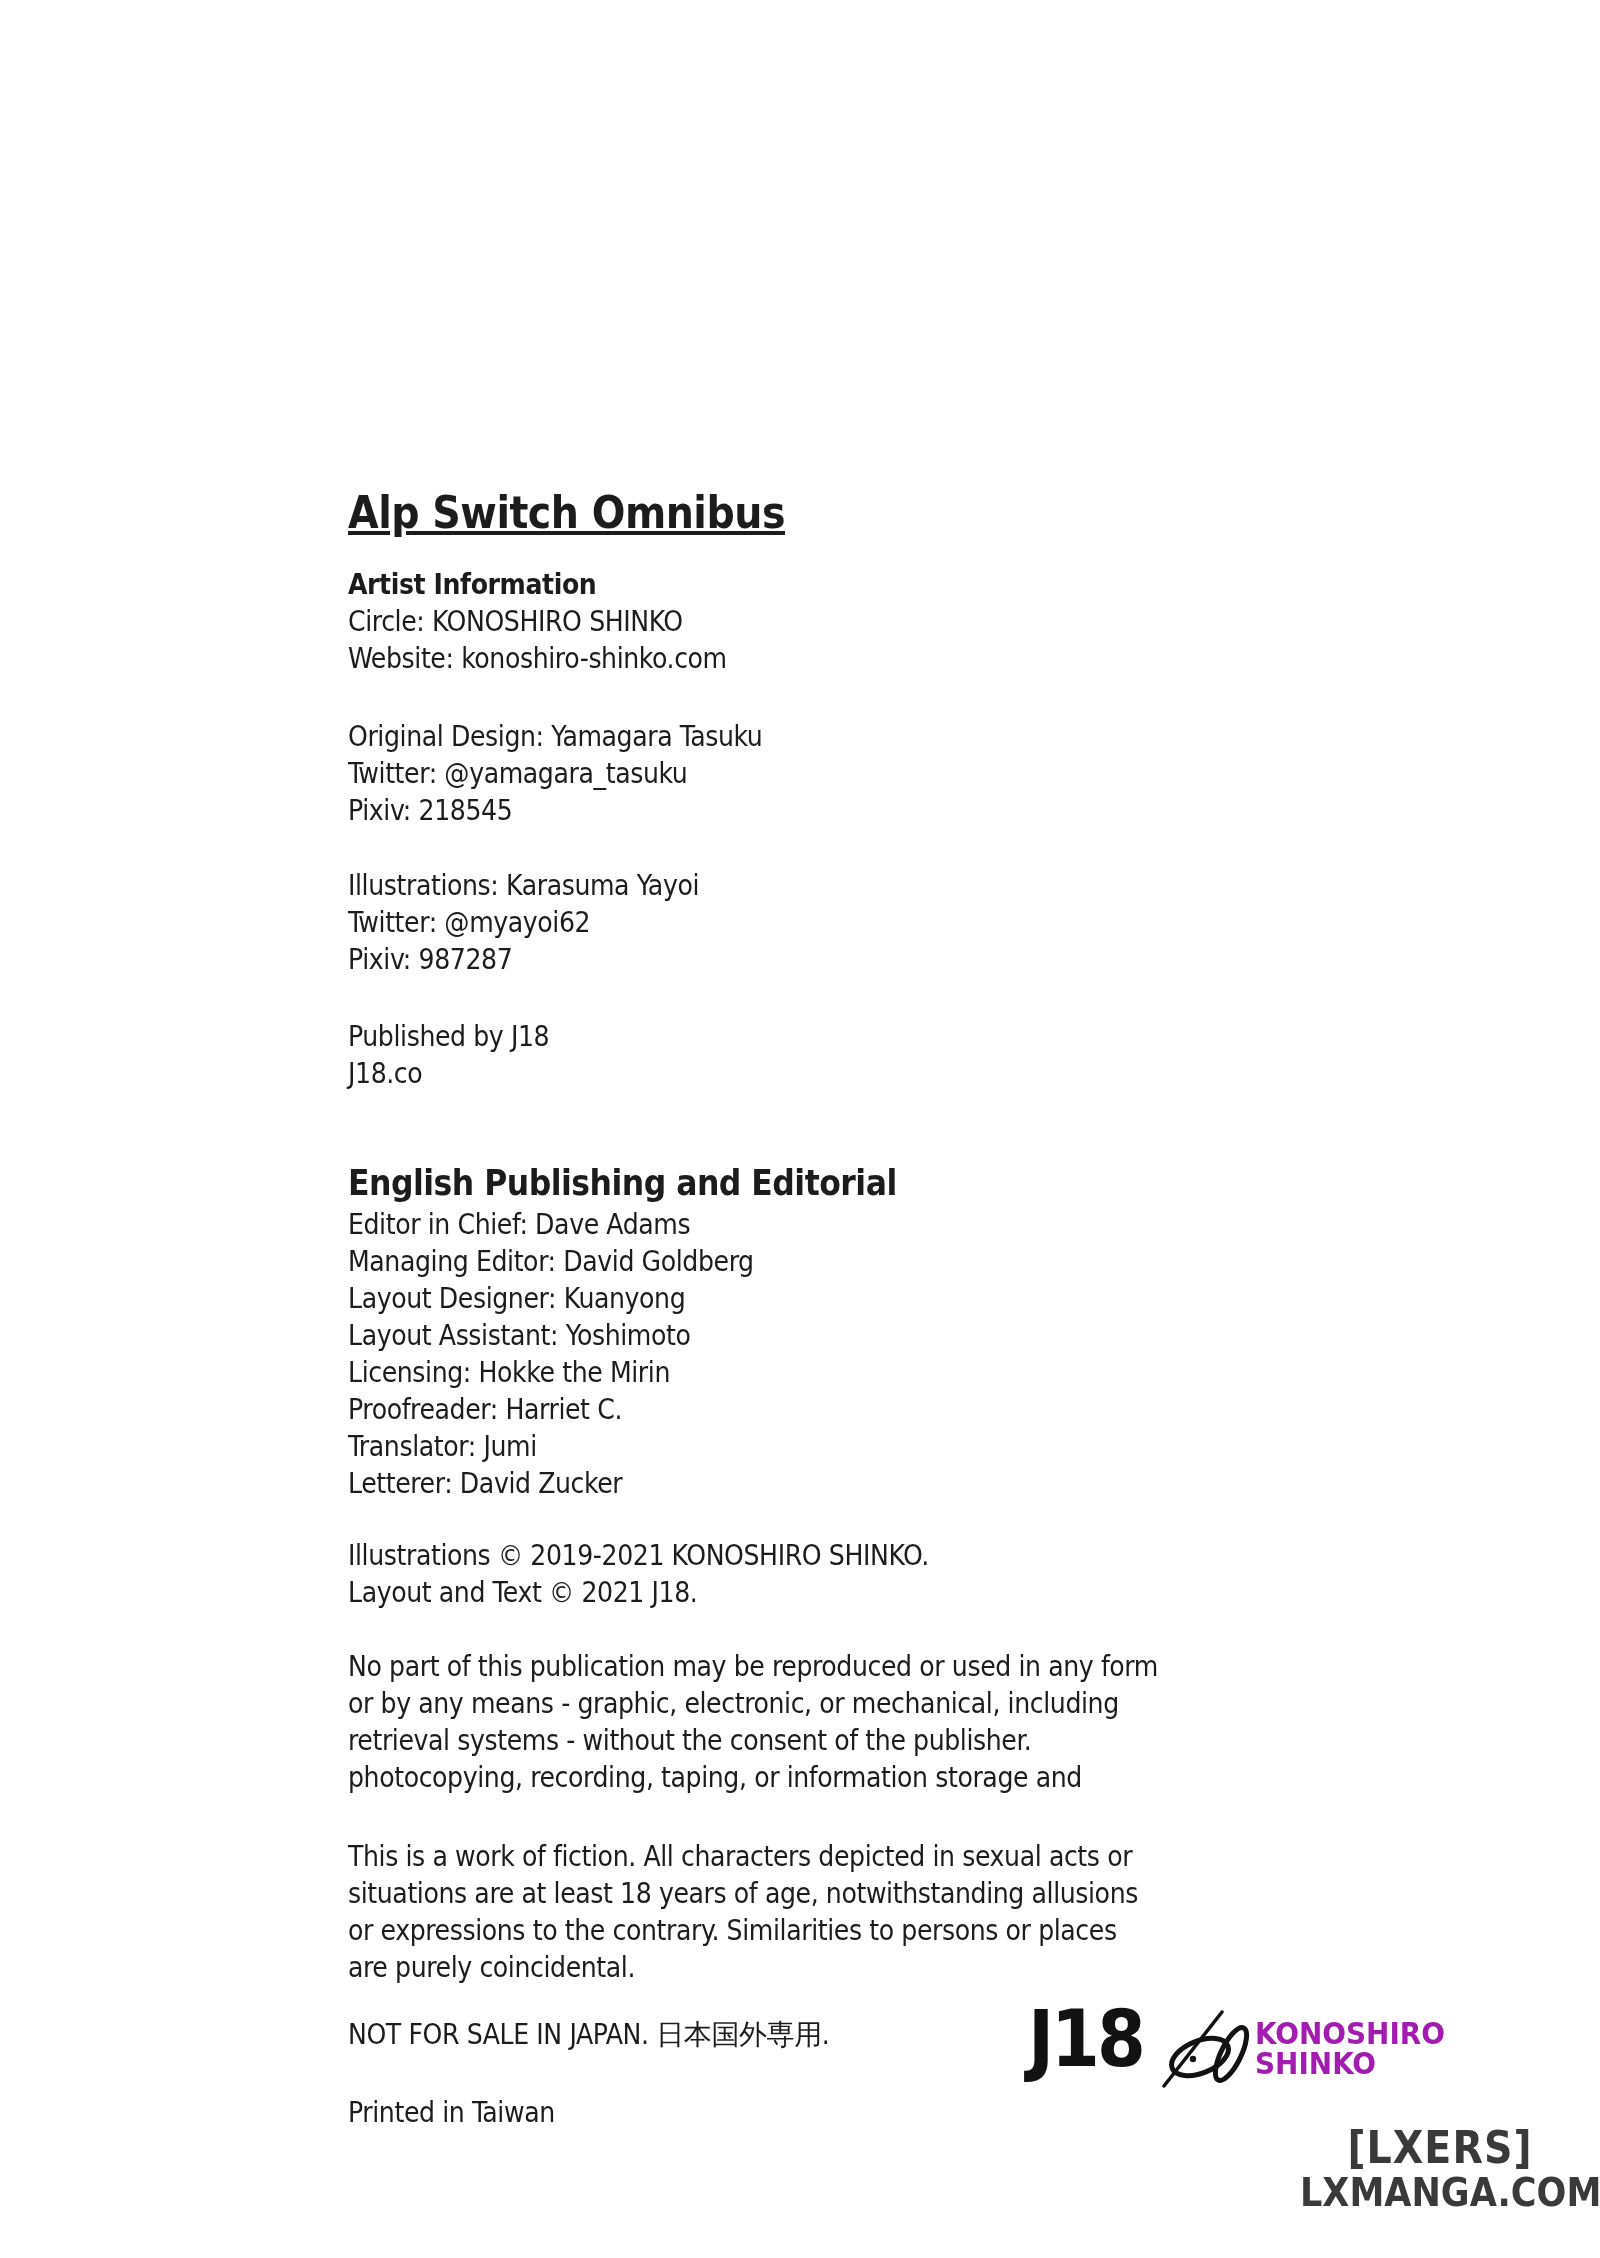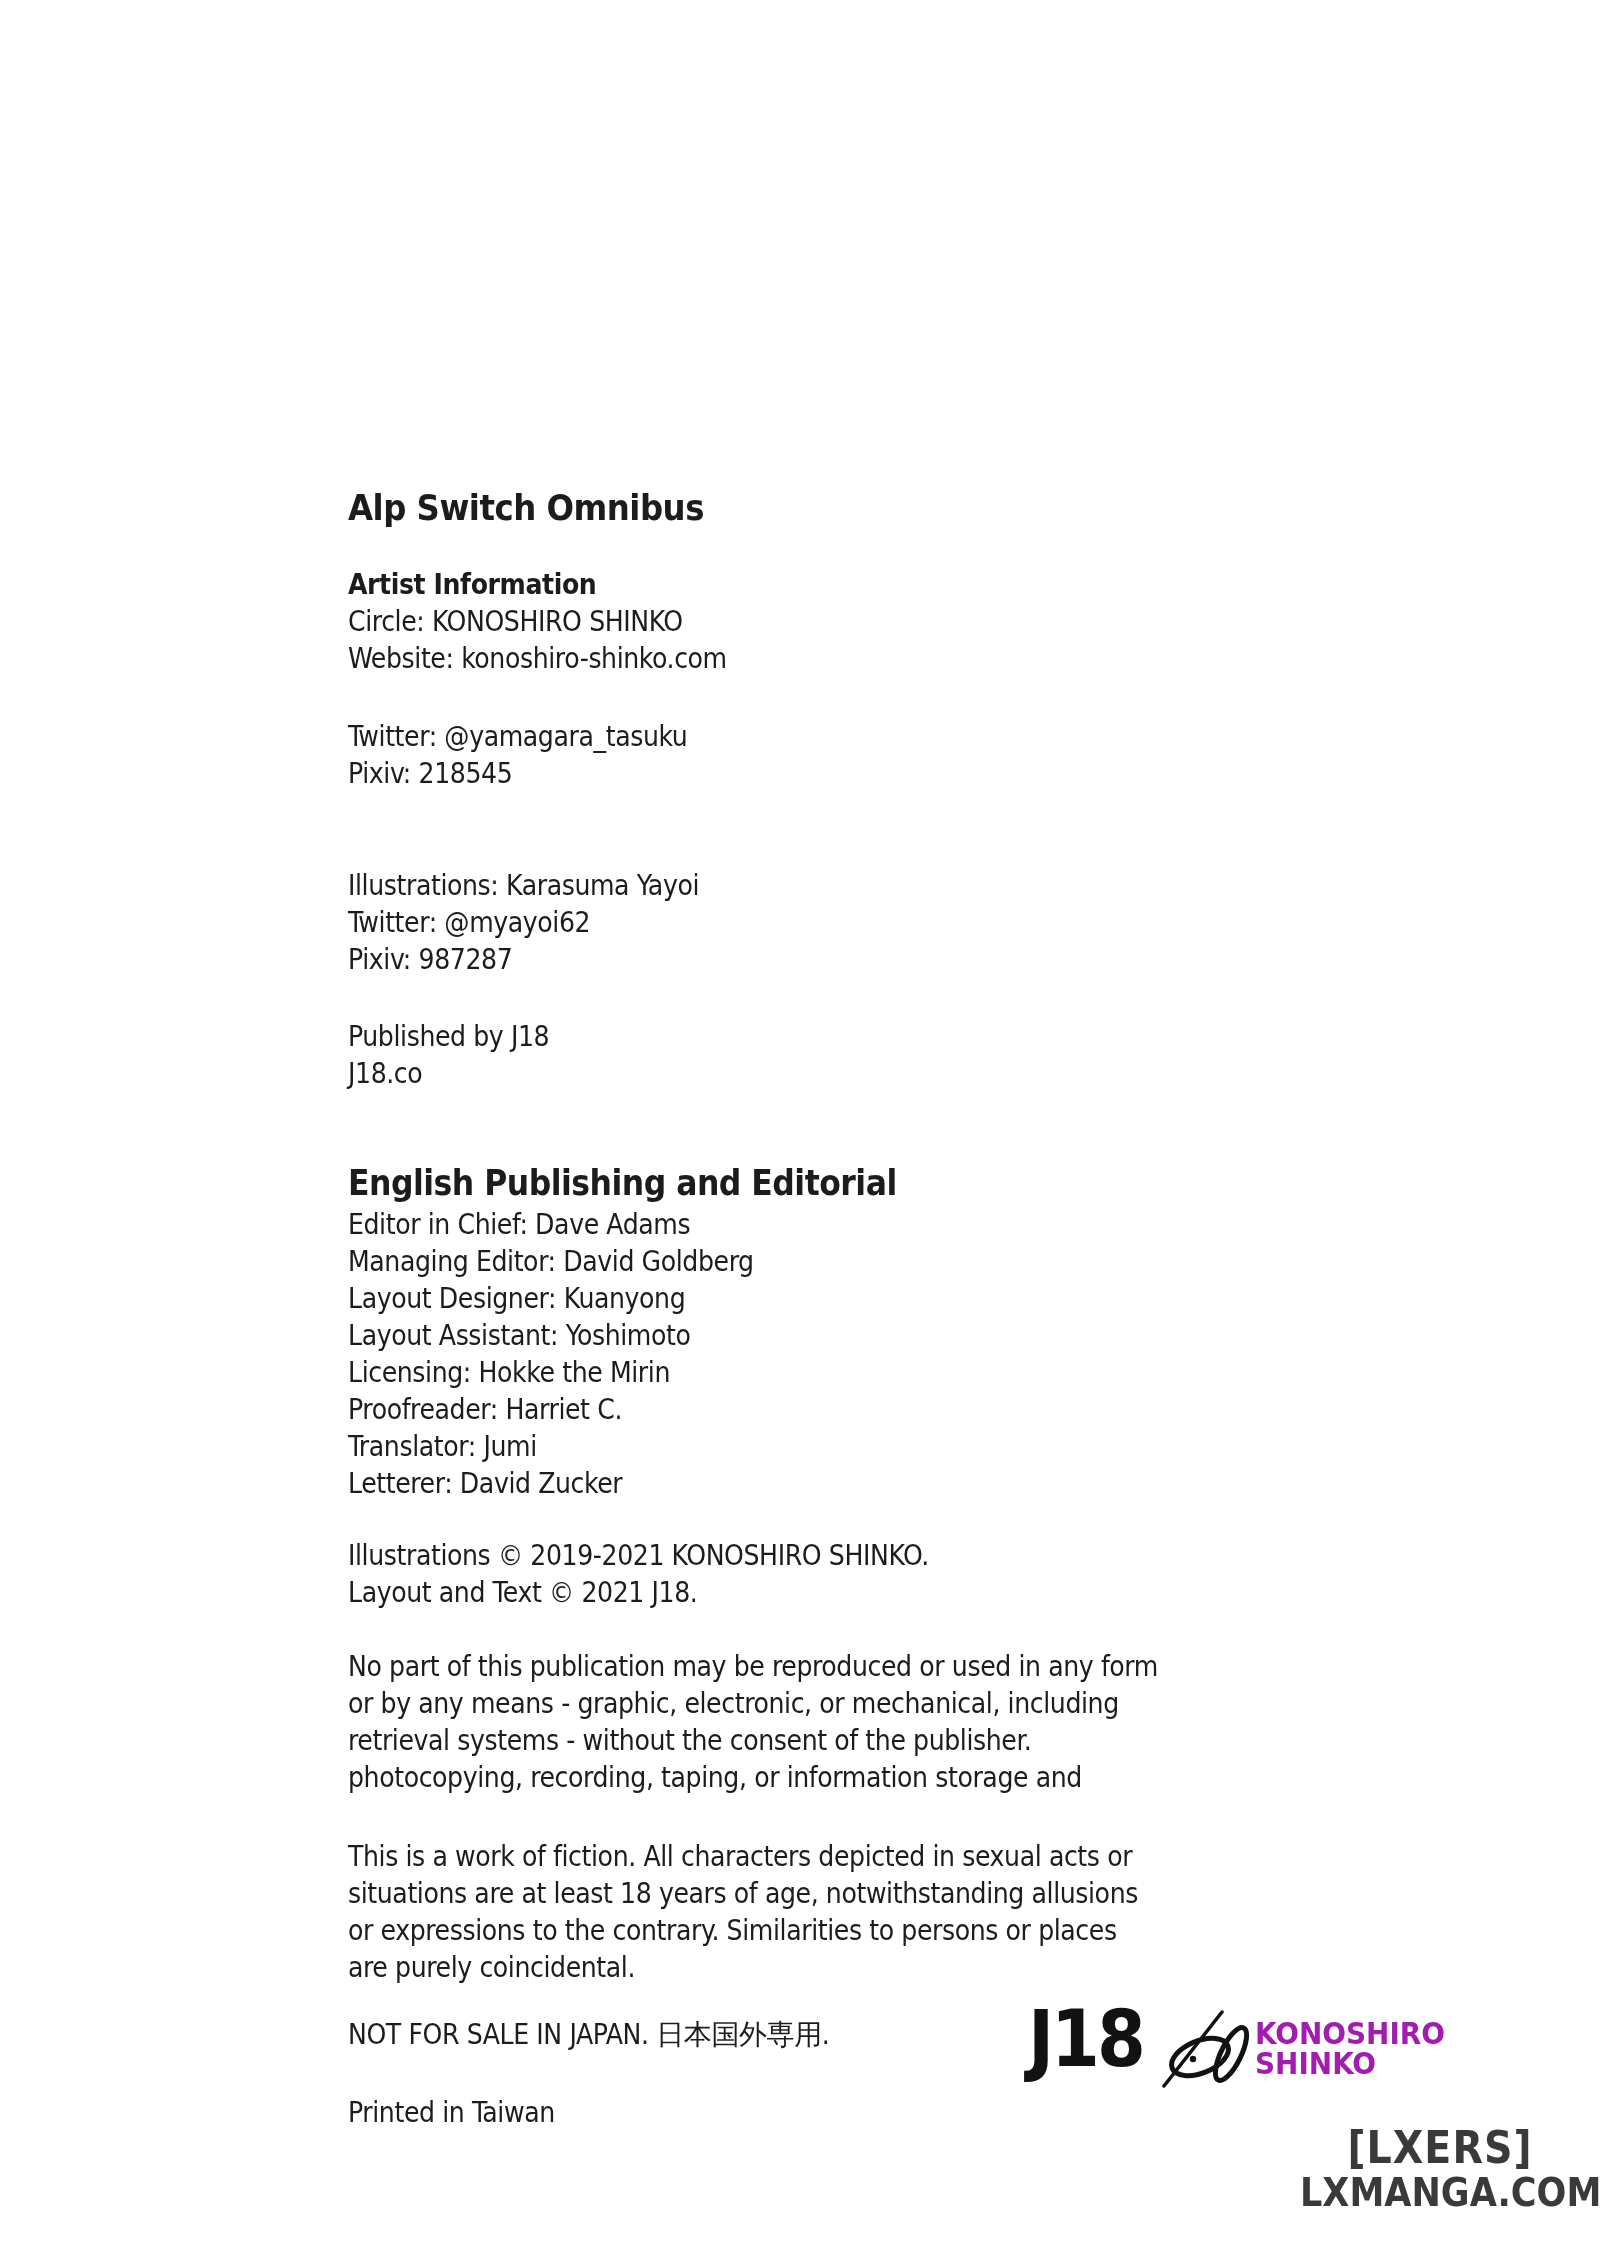--- a/index.html
+++ b/index.html
@@ -13,24 +13,25 @@
     height: 2258px;
     background: #ffffff;
     overflow: hidden;
     font-family: "DejaVu Sans", "Liberation Sans", sans-serif;
     font-stretch: condensed;
     color: #1c1c1c;
   }
   .abs { position: absolute; }
   .col { left: 348px; }
   .h1 {
-    font-size: 36px;
+    font-size: 44px;
     font-weight: bold;
     letter-spacing: -0.5px;
     white-space: nowrap;
+    text-decoration: underline;
   }
   .h2 {
     font-size: 35px;
     font-weight: bold;
     letter-spacing: -0.5px;
     white-space: nowrap;
   }
   .body-text {
     font-size: 28px;
     line-height: 37px;
@@ -82,20 +83,21 @@
 
   <div class="abs col h1" style="top:487px;">Alp Switch Omnibus</div>
 
   <div class="abs col body-text" style="top:566px;">
     <div class="bold-line">Artist Information</div>
     <div>Circle: KONOSHIRO SHINKO</div>
     <div>Website: konoshiro-shinko.com</div>
   </div>
 
   <div class="abs col body-text" style="top:718px;">
+    <div>Original Design: Yamagara Tasuku</div>
     <div>Twitter: @yamagara_tasuku</div>
     <div>Pixiv: 218545</div>
   </div>
 
   <div class="abs col body-text" style="top:867px;">
     <div>Illustrations: Karasuma Yayoi</div>
     <div>Twitter: @myayoi62</div>
     <div>Pixiv: 987287</div>
   </div>
 

